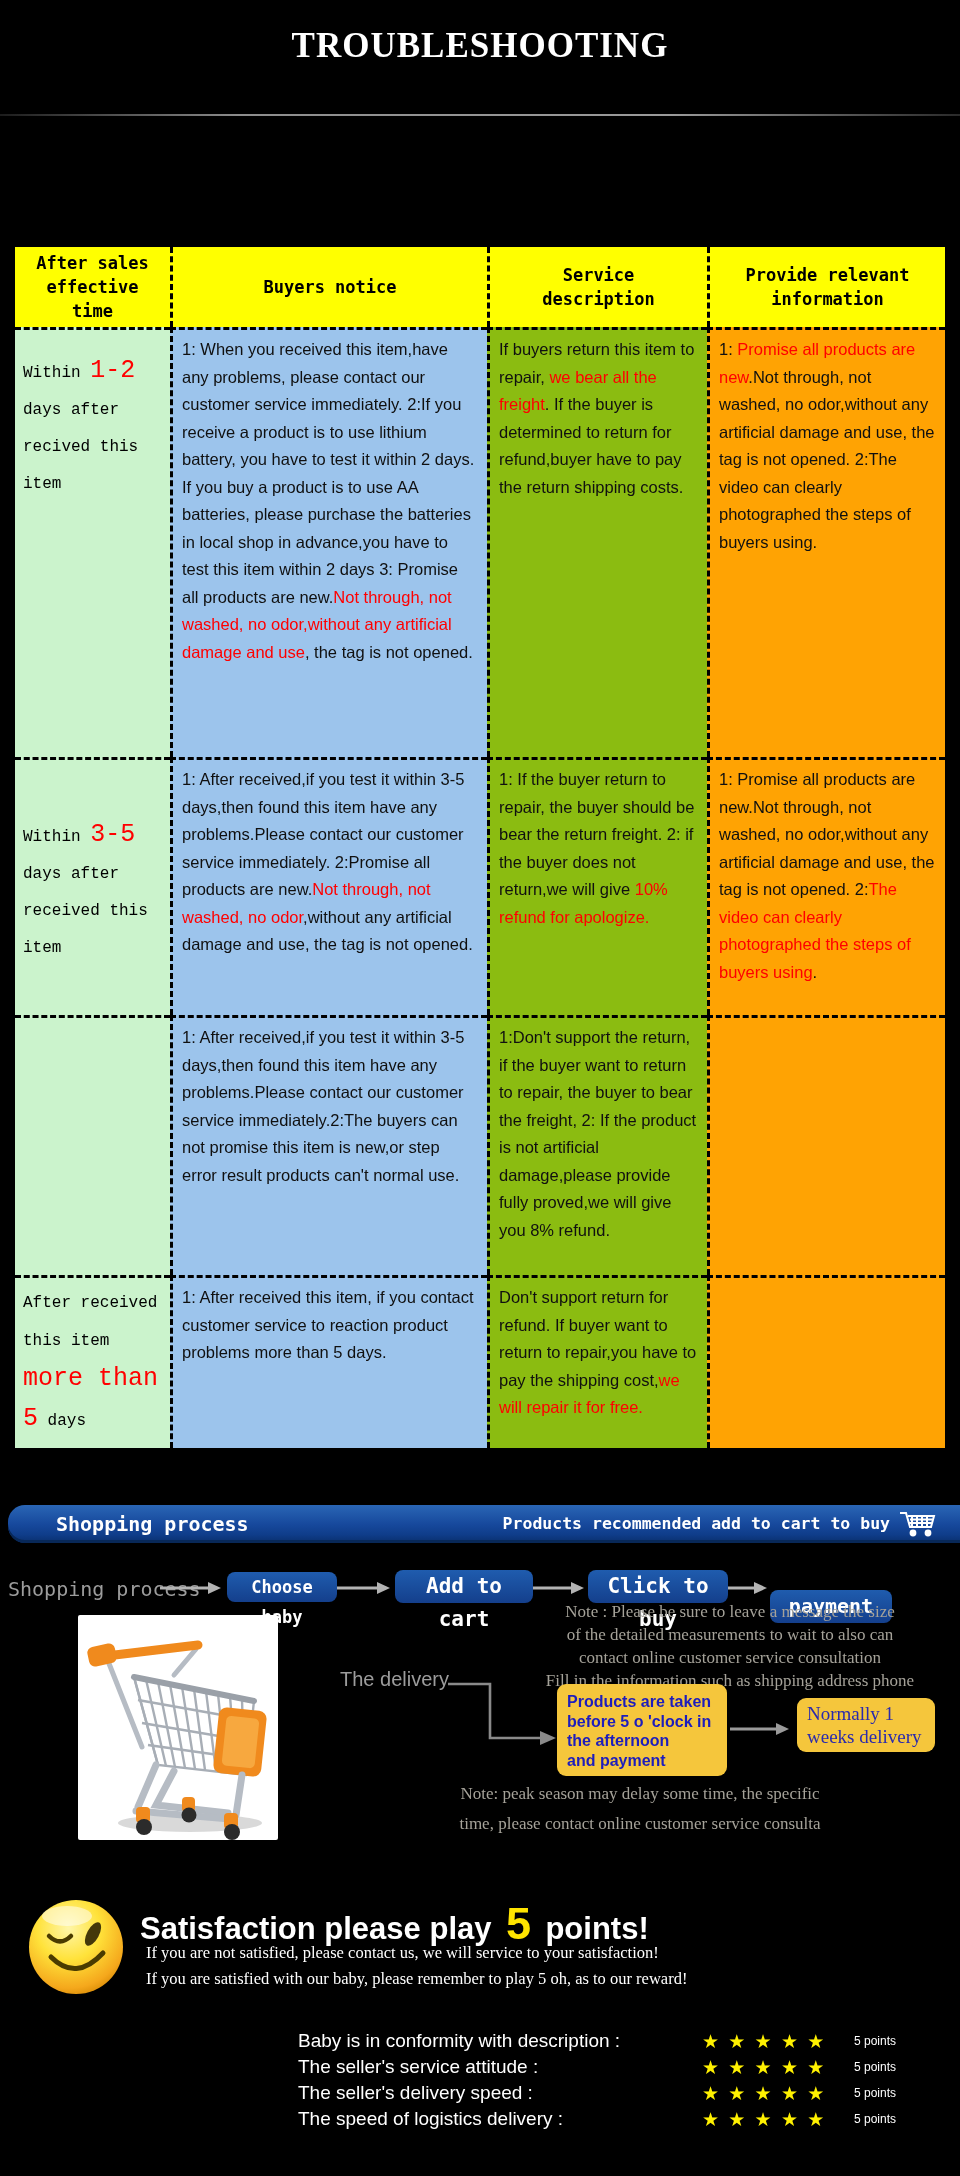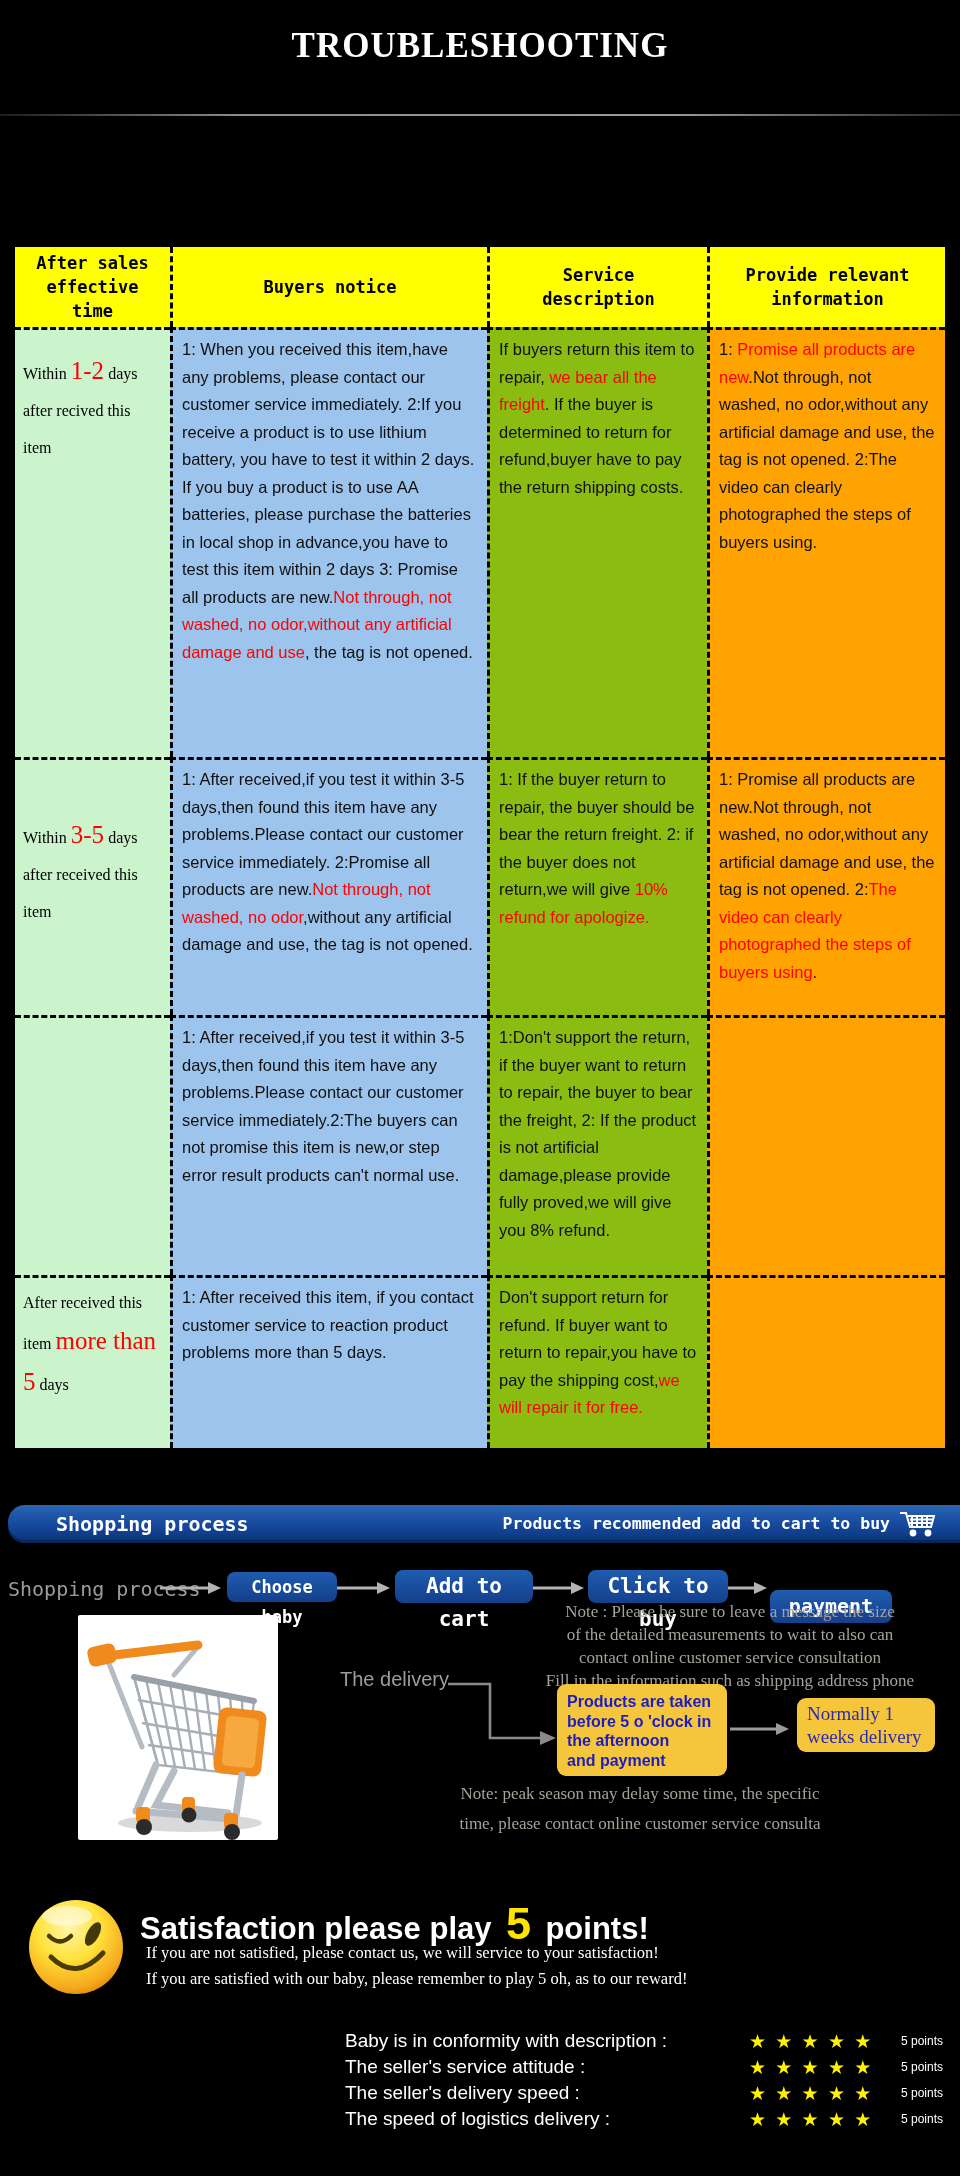--- a/index.html
+++ b/index.html
@@ -15,21 +15,21 @@
   .tbl{position:absolute;left:15px;top:247px;width:940px;height:1201px;display:grid;
        grid-template-columns:155px 317px 220px 238px;
        grid-template-rows:80px 430px 258px 260px 173px;background:#000;}
   .cell{box-sizing:border-box;overflow:hidden;}
   .col1{background:#cbf3cc}.col2{background:#9cc4ec}.col3{background:#8bbc11}.col4{background:#ffa303}
   .bl{border-left:3px dashed #000}
   .bt{border-top:3px dashed #000}
   .hd{display:flex;align-items:center;justify-content:center;text-align:center;
       font-family:"DejaVu Sans Mono",monospace;font-weight:bold;font-size:17px;color:#000;
       line-height:24px;padding:0 14px;}
-  .time{font-family:Liberation Serif, serif;font-size:16px;line-height:37px;
+  .time{font-family:Liberation Mono, monospace;font-size:16px;line-height:37px;
         padding:6px 8px;color:#000;}
   .t1{padding-top:22px}
   .t2{padding-top:56px}
   .t4{padding-top:6px;line-height:38px}
   .body{font-size:16.5px;line-height:27.5px;color:#101010;padding:6px 9px;}
   .red{color:#f00}
   .big{font-size:25px}
 
   
   .bar{position:absolute;left:8px;top:1505px;width:952px;height:38px;
@@ -70,21 +70,21 @@
        border-radius:2px;}
 
   
   .smiley{position:absolute;left:27px;top:1894px;}
   .s-title{position:absolute;left:140px;top:1901px;color:#fff;line-height:46px;white-space:nowrap;}
   .s-title .p{font-weight:bold;font-size:31px;letter-spacing:0px;}
   .s-title .n{font-weight:bold;font-size:45px;color:#ffe400;margin:0 10px;}
   .s-body{position:absolute;left:146px;top:1940px;width:558px;color:#fff;
        font-family:"Liberation Serif",serif;font-size:16.5px;line-height:26px;}
   .ratings{position:absolute;left:298px;top:2028px;}
-  .rrow{display:grid;grid-template-columns:404px 152px auto;height:26px;align-items:center;margin-left:47px;}
+  .rrow{display:grid;grid-template-columns:404px 152px auto;height:26px;align-items:center;}
   .rlabel{color:#fff;font-size:19px;}
   .rstars{color:#fff100;font-size:19px;letter-spacing:2px;white-space:nowrap;}
   .rpoints{color:#fff;font-size:12px;}
 </style>
 </head>
 <body>
 
 <div class="page">
 
   <div class="title">TROUBLESHOOTING</div>

